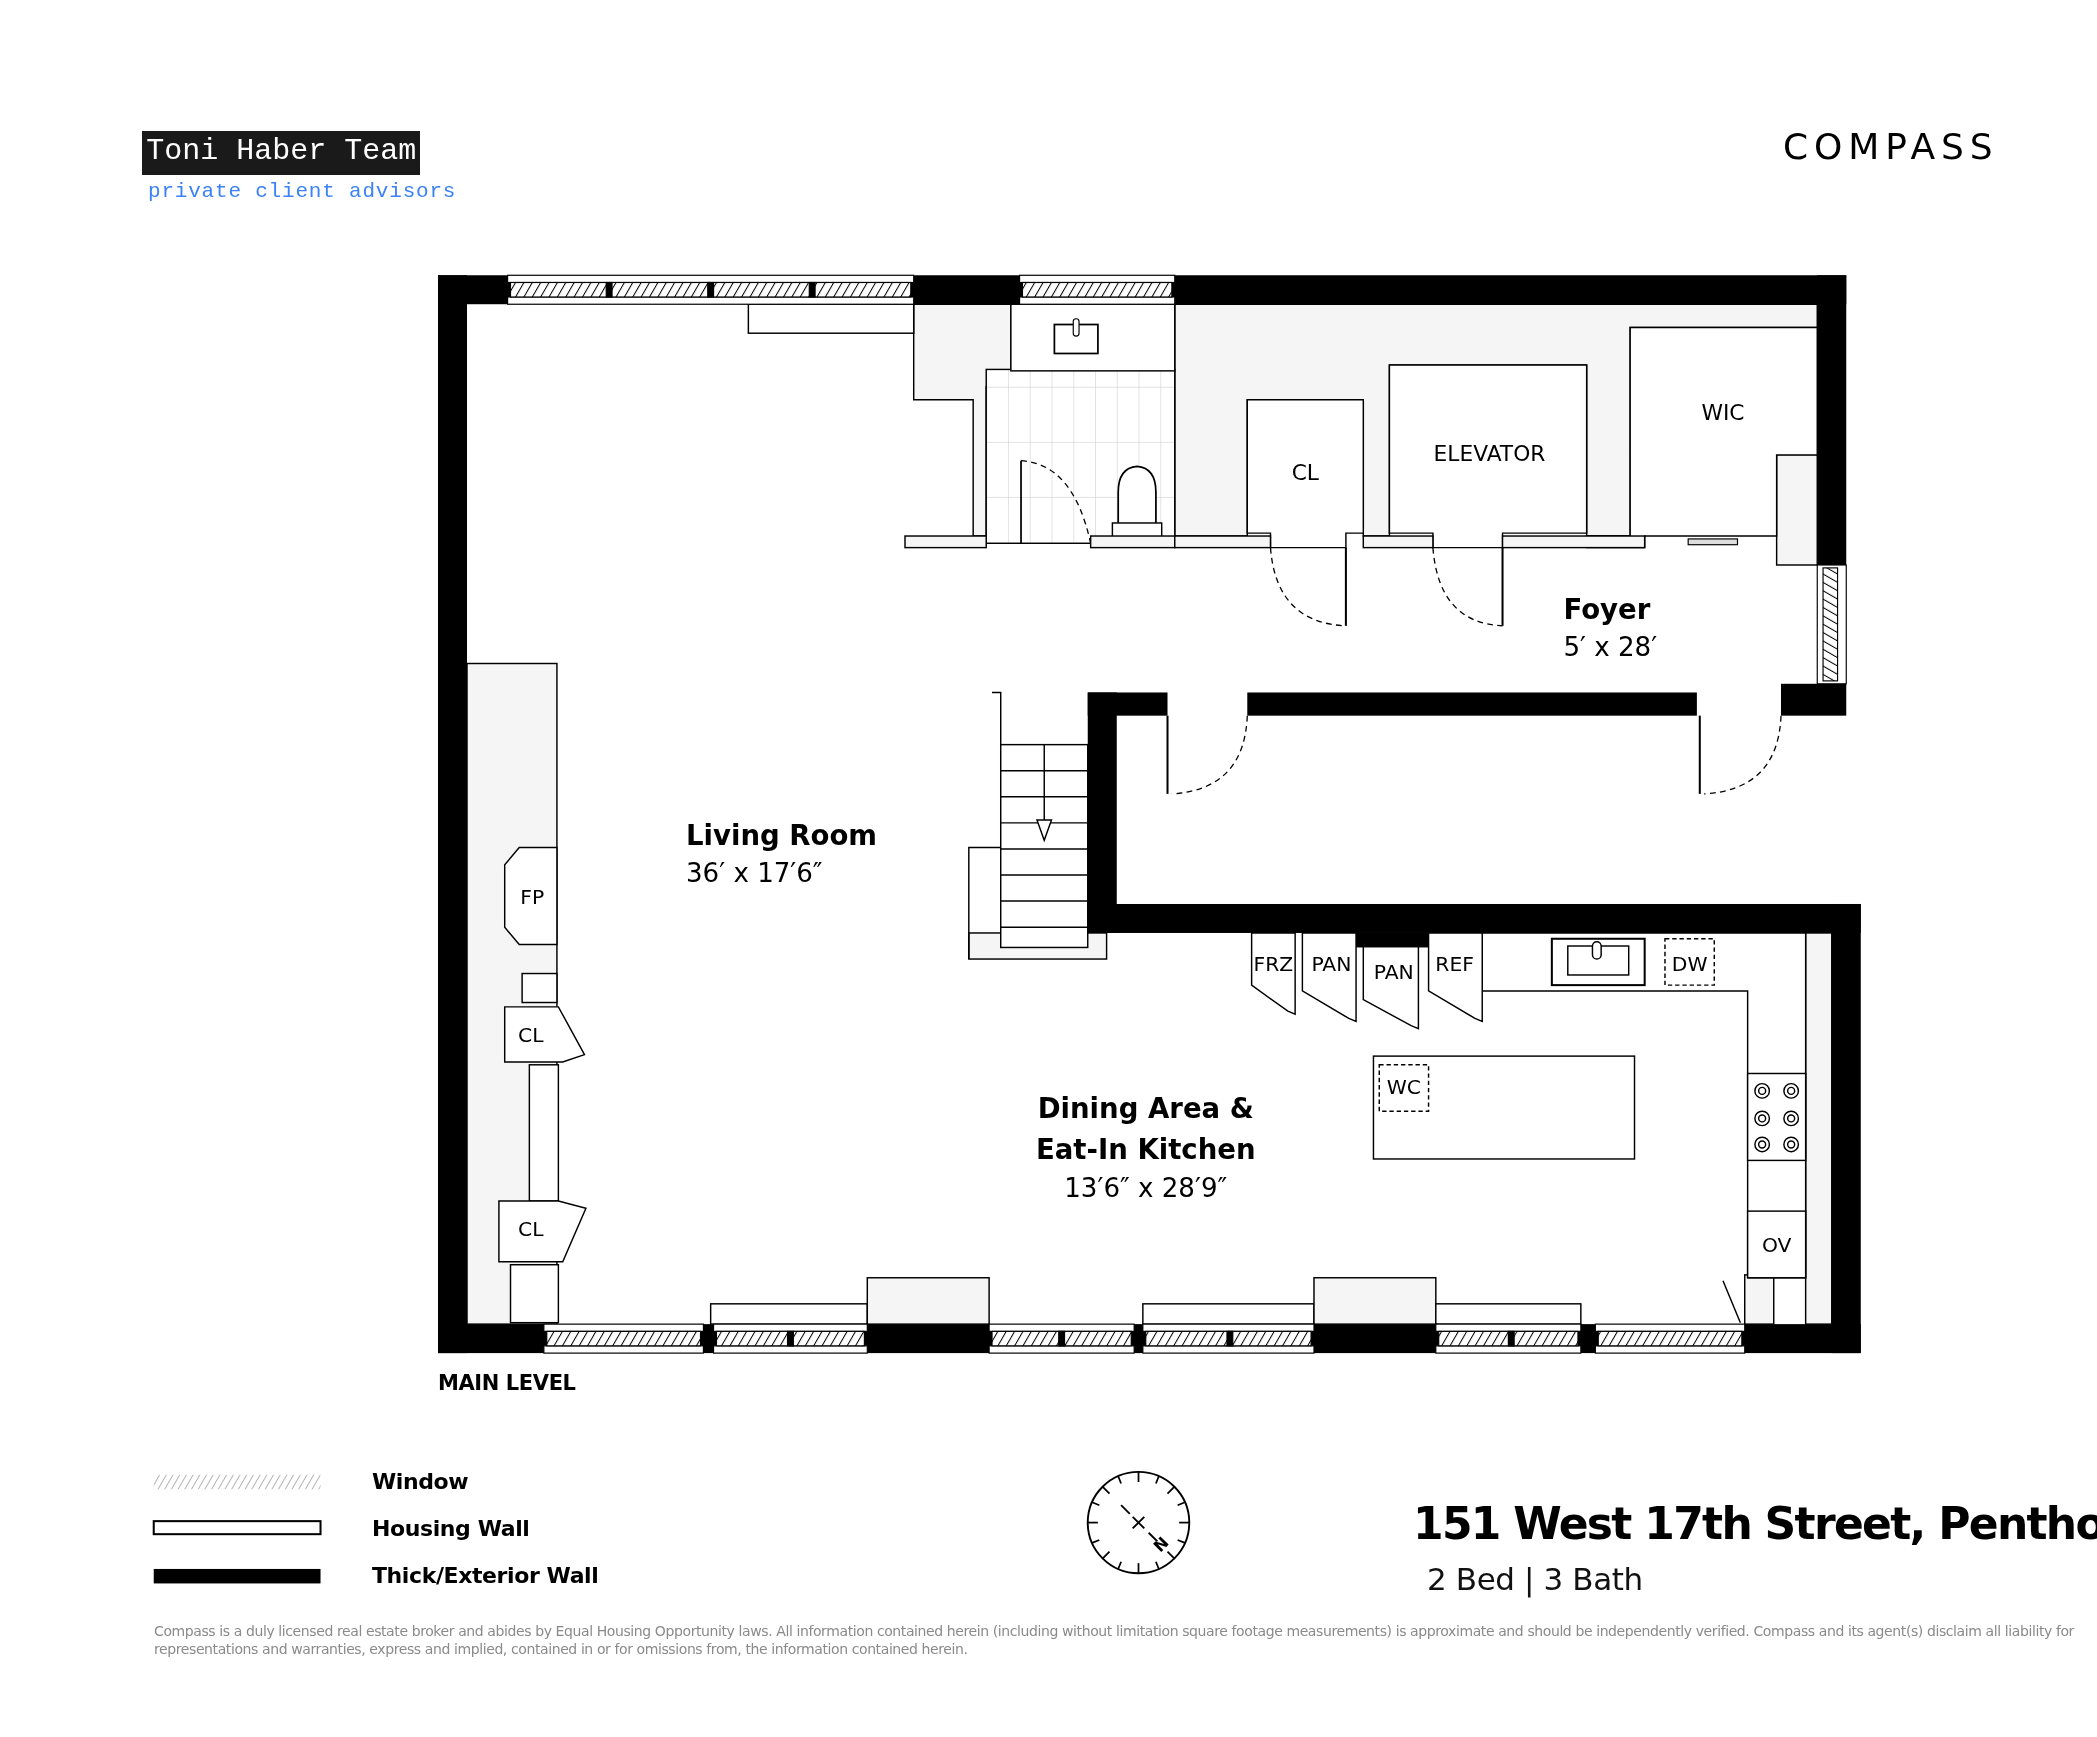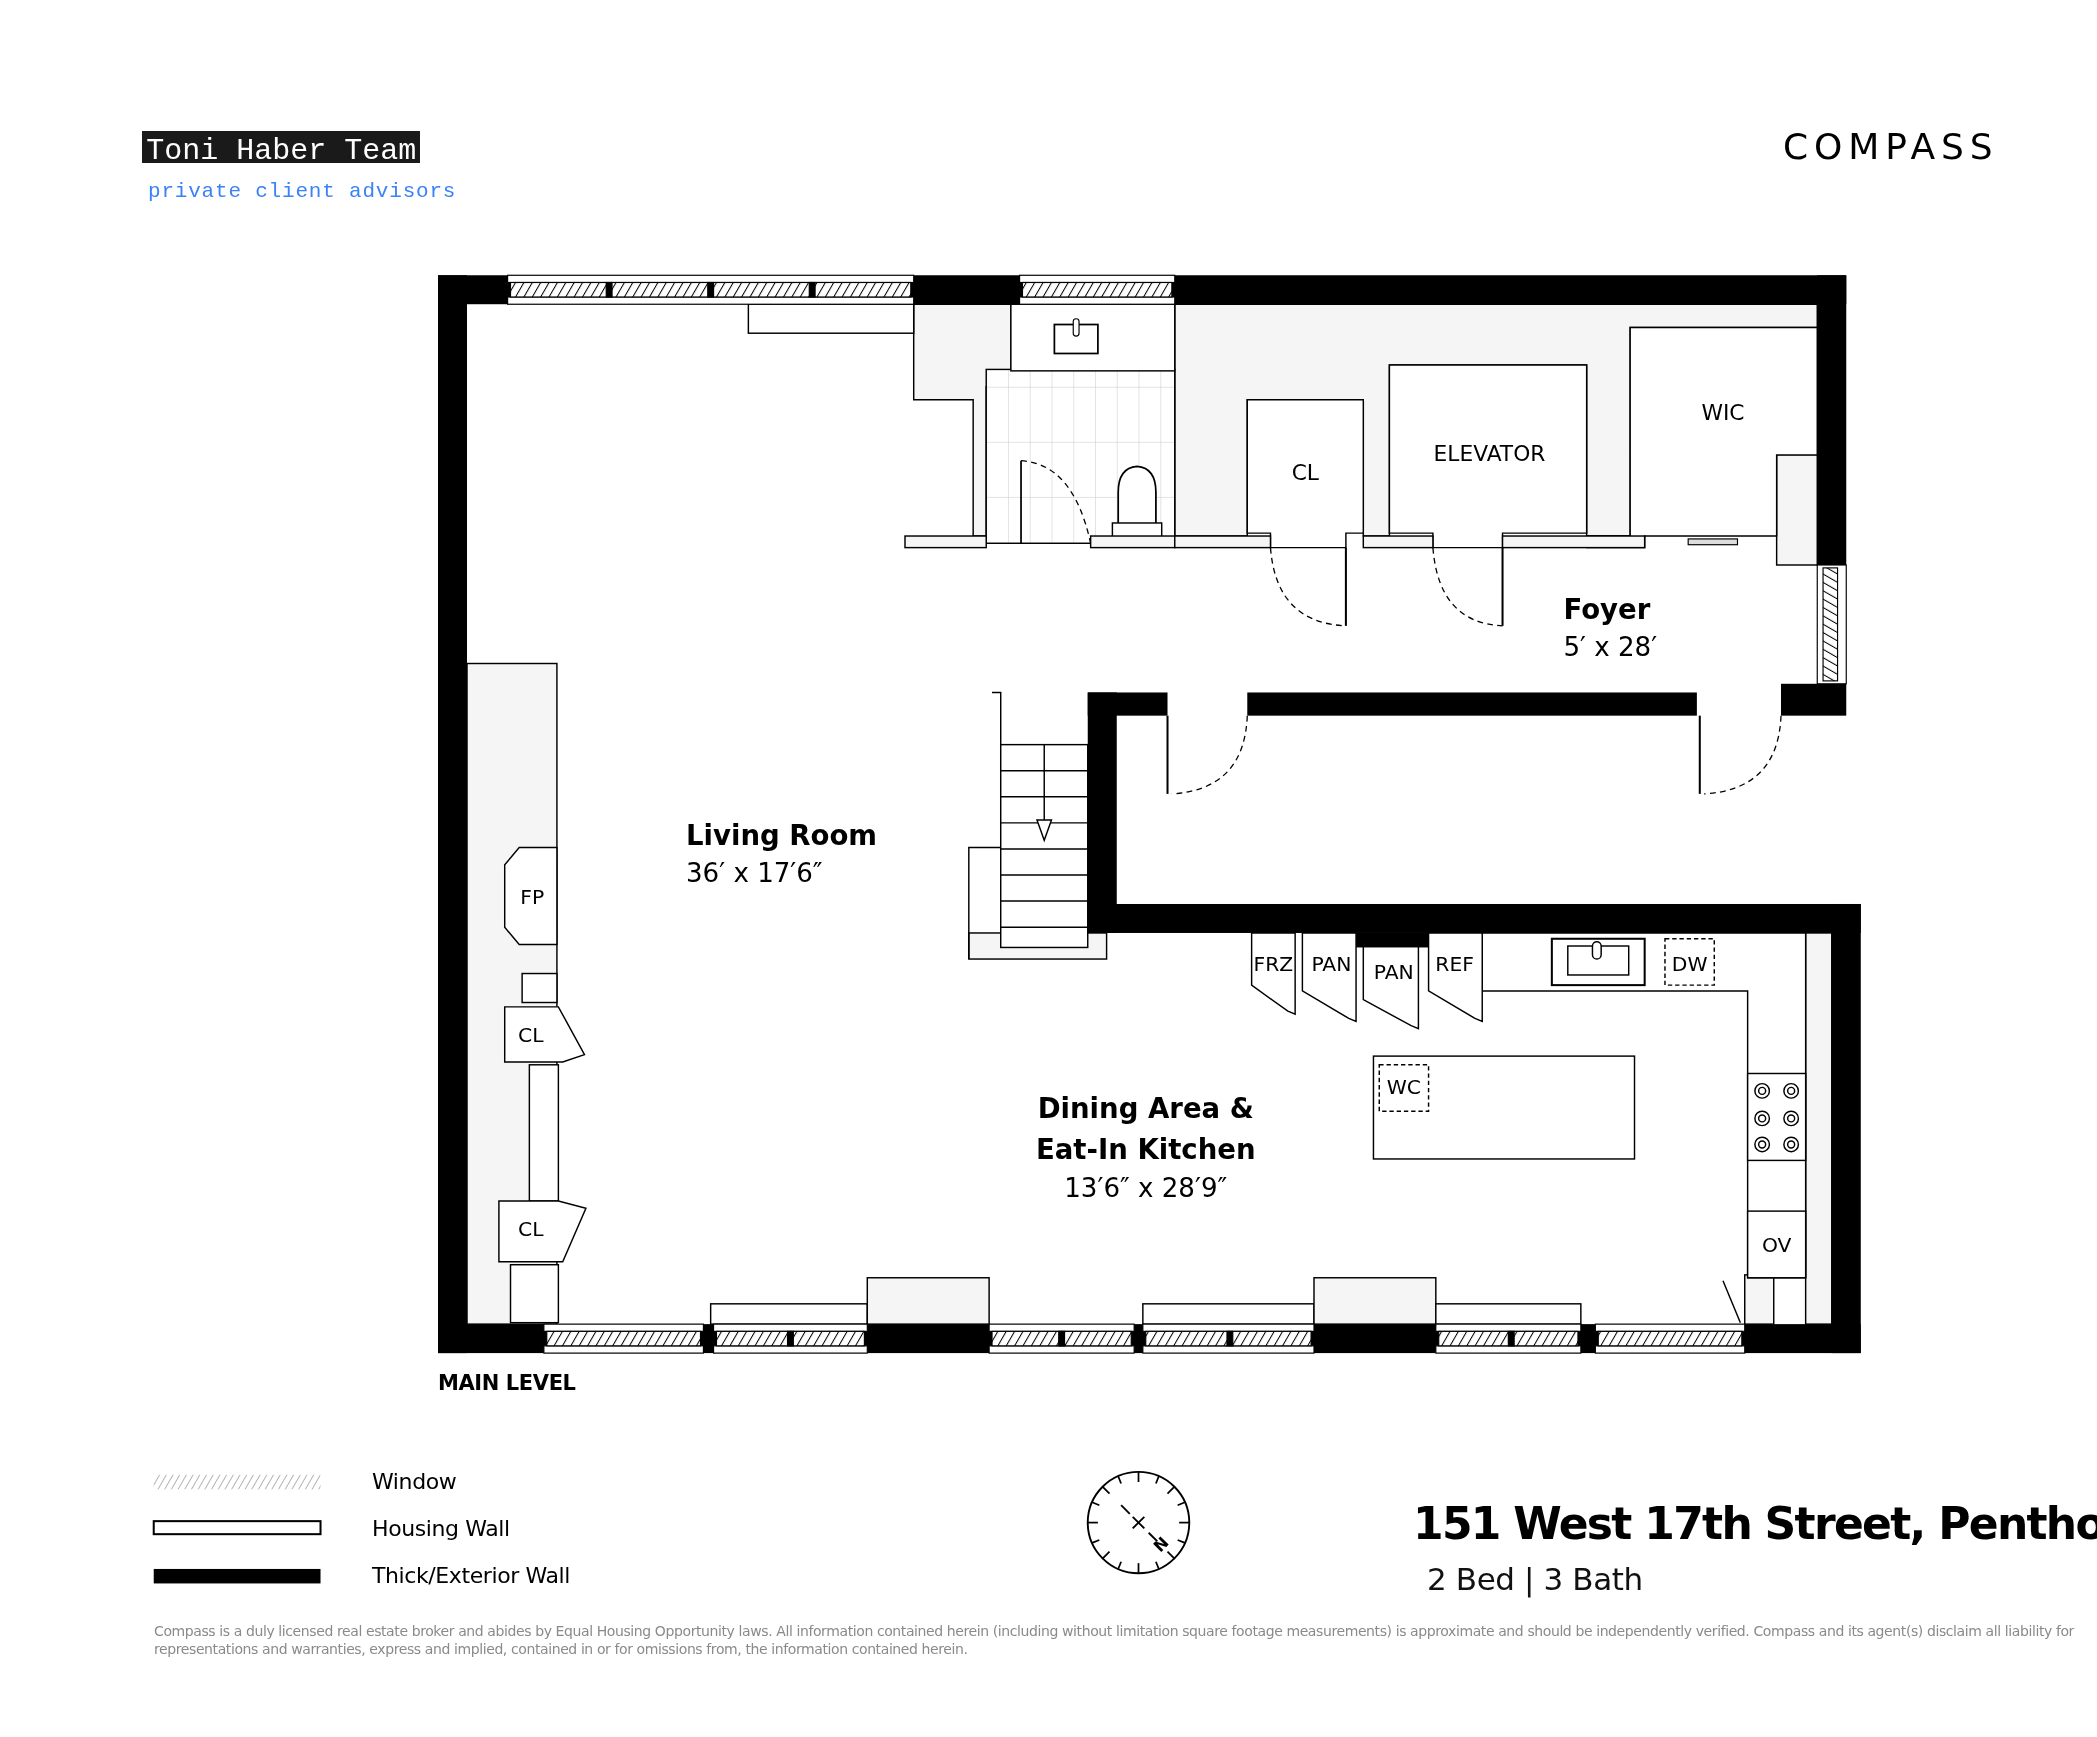--- a/index.html
+++ b/index.html
@@ -1,23 +1,23 @@
 <!DOCTYPE html>
 <html style="font-size:6.7px"><head>
 <meta charset="utf-8">
 <style>
   html, body { margin:0; padding:0; background:#ffffff; }
   body { width:2248px; height:1737px; position:relative; overflow:hidden; font-family:"Liberation Sans", sans-serif; color:#000; }
   #plan { position:absolute; left:0; top:0; width:2248px; height:1737px; }
   .mono { font-family:"Liberation Mono", "DejaVu Sans Mono", monospace; }
-  .brand-box { position:absolute; left:142px; top:131px; height:32px; background:#1a1a1a; color:#fff; font-size:30px; line-height:40px; padding:0 4.2px; }
+  .brand-box { position:absolute; left:142px; top:131px; height:44px; background:#1a1a1a; color:#fff; font-size:30px; line-height:40px; padding:0 4.2px; }
   .brand-sub { position:absolute; left:148px; top:180px; font-size:21px; color:#3b82f6; letter-spacing:0.8px; }
   .logo { position:absolute; left:1783px; top:126px; font-size:36px; font-weight:400; letter-spacing:5.9px; font-family:"DejaVu Sans", sans-serif; }
   .level { position:absolute; left:438px; top:1371px; font-size:21px; font-weight:700; font-family:"DejaVu Sans", sans-serif; letter-spacing:-0.4px; }
-  .legend-label { position:absolute; left:372px; font-size:22px; font-weight:400; font-family:"DejaVu Sans", sans-serif; letter-spacing:-0.4px; }
+  .legend-label { position:absolute; left:372px; font-size:22px; font-weight:700; font-family:"DejaVu Sans", sans-serif; letter-spacing:-0.4px; }
   .address { position:absolute; left:1413px; top:1498px; font-size:44px; font-weight:700; font-family:"DejaVu Sans", sans-serif; letter-spacing:-1.7px; }
   .beds { position:absolute; left:1415px; top:1561px; font-size:31px; font-family:"DejaVu Sans", sans-serif; color:#111; letter-spacing:-0.4px;margin-left:12px; }
   .disclaimer { position:absolute; left:154px; top:1623px; width:1980px; font-size:14px; line-height:17.6px; color:#8a8a8a; font-family:"DejaVu Sans", sans-serif; letter-spacing:-0.4px; }
   .room-label { font-family:"DejaVu Sans", sans-serif; }
 </style>
 </head>
 <body>
 
 <div class="brand-box mono"><span>Toni Haber Team</span></div>
 <div class="brand-sub mono">private client advisors</div>

